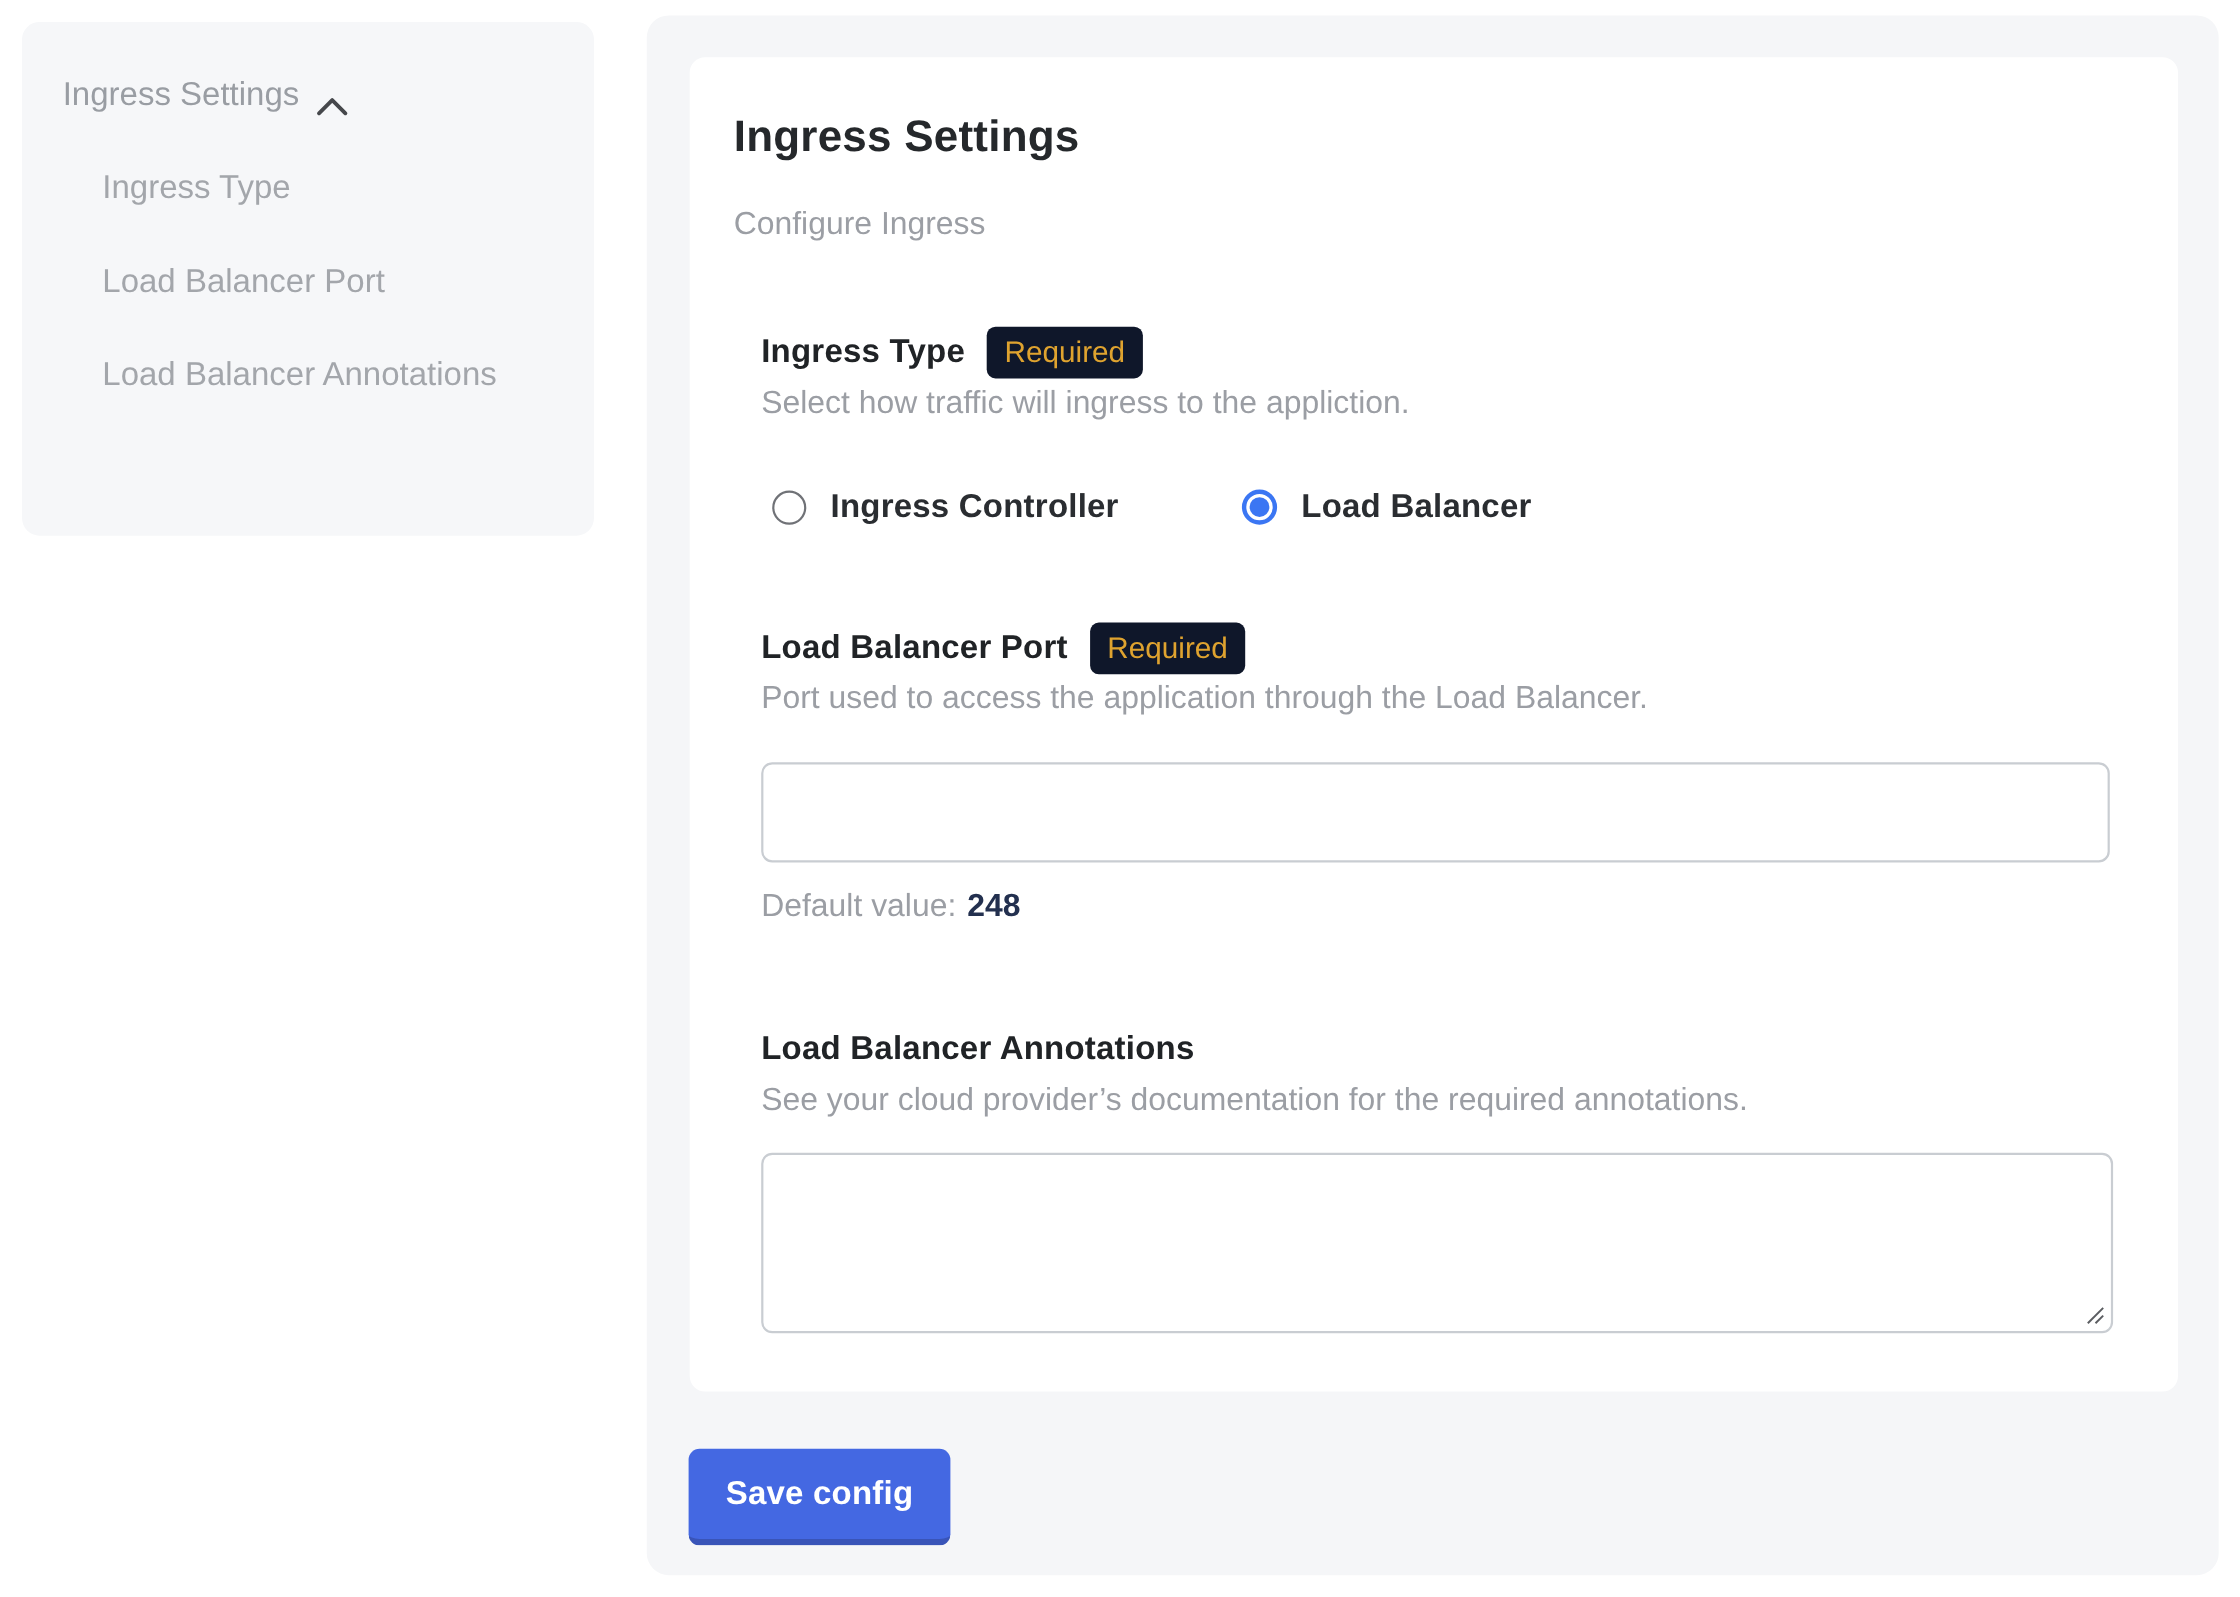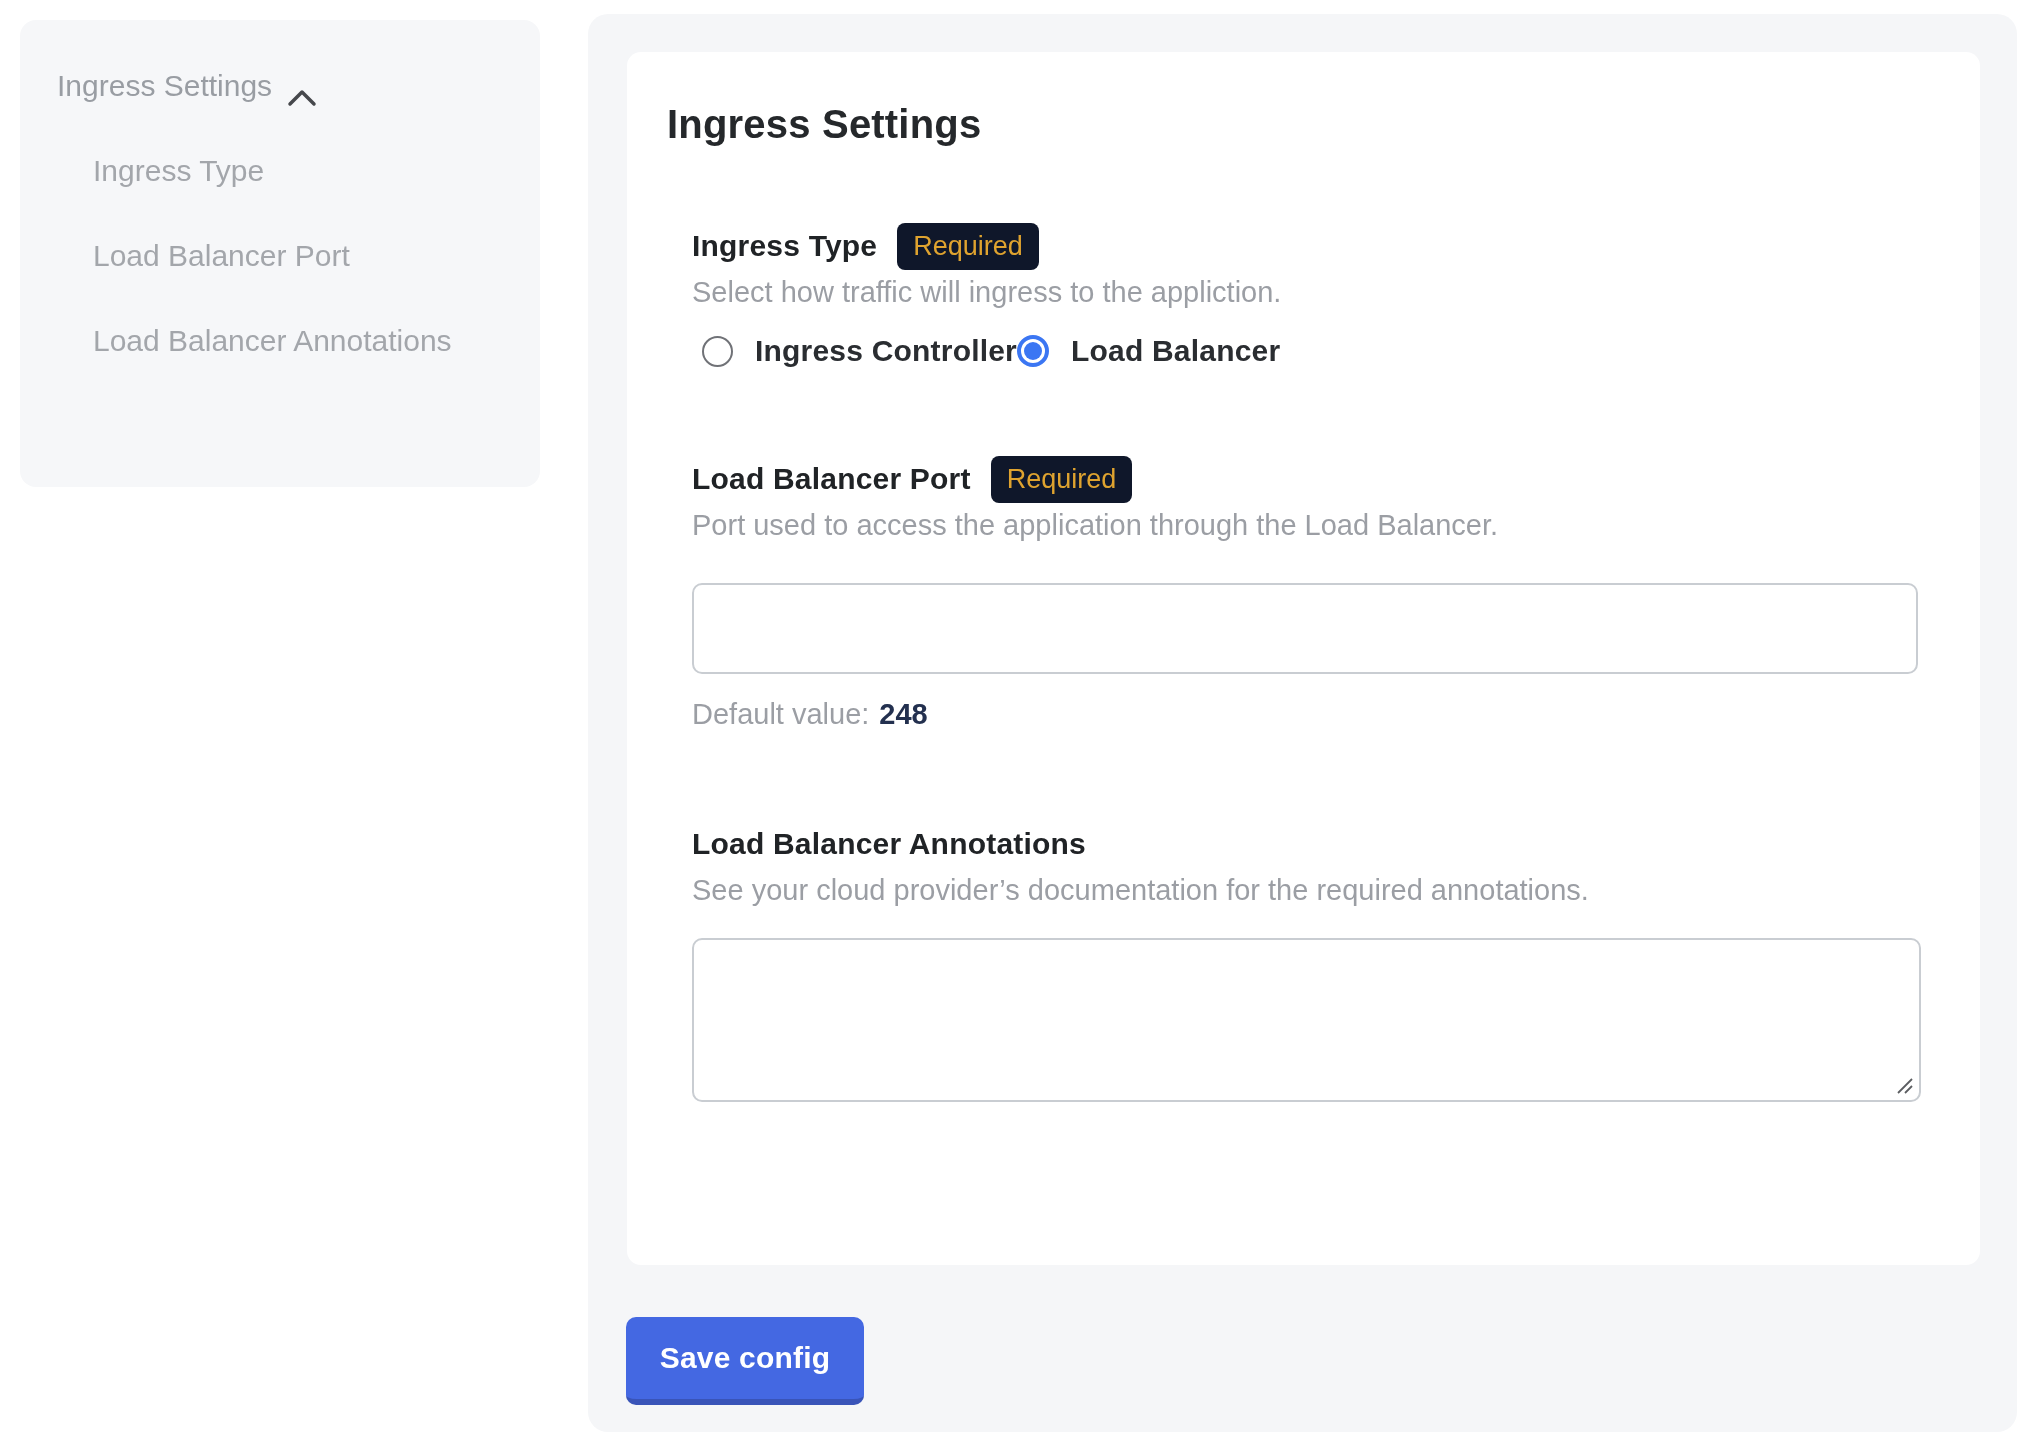--- a/index.html
+++ b/index.html
@@ -105,21 +105,22 @@
   .field-desc {
     margin-top: 4px;
     font-size: 29px;
     line-height: 36px;
     color: #9b9ea4;
   }
 
   
   .radio-row {
     display: flex; align-items: center;
-    margin-top: 24px;
+    column-gap: 112px;
+    margin-top: 60px;
     margin-left: 10px;
   }
   .radio-group {
     display: flex; align-items: center;
     gap: 22px;
     cursor: pointer;
   }
   .radio-circle {
     width: 31px; height: 31px;
     border: 2.5px solid #707277;
@@ -224,20 +225,21 @@
     <li class="sidebar-item">Ingress Type</li>
     <li class="sidebar-item">Load Balancer Port</li>
     <li class="sidebar-item">Load Balancer Annotations</li>
   </ul>
 </aside>
 
 <main class="outer-panel">
 
   <section class="card">
     <h1 class="card-title">Ingress Settings</h1>
+    <p class="card-subtitle">Configure Ingress</p>
 
     <div class="form">
 
       <div class="field field-1">
         <div class="label-row">
           <span class="field-label">Ingress Type</span>
           <span class="required-badge">Required</span>
         </div>
         <p class="field-desc">Select how traffic will ingress to the appliction.</p>
 

